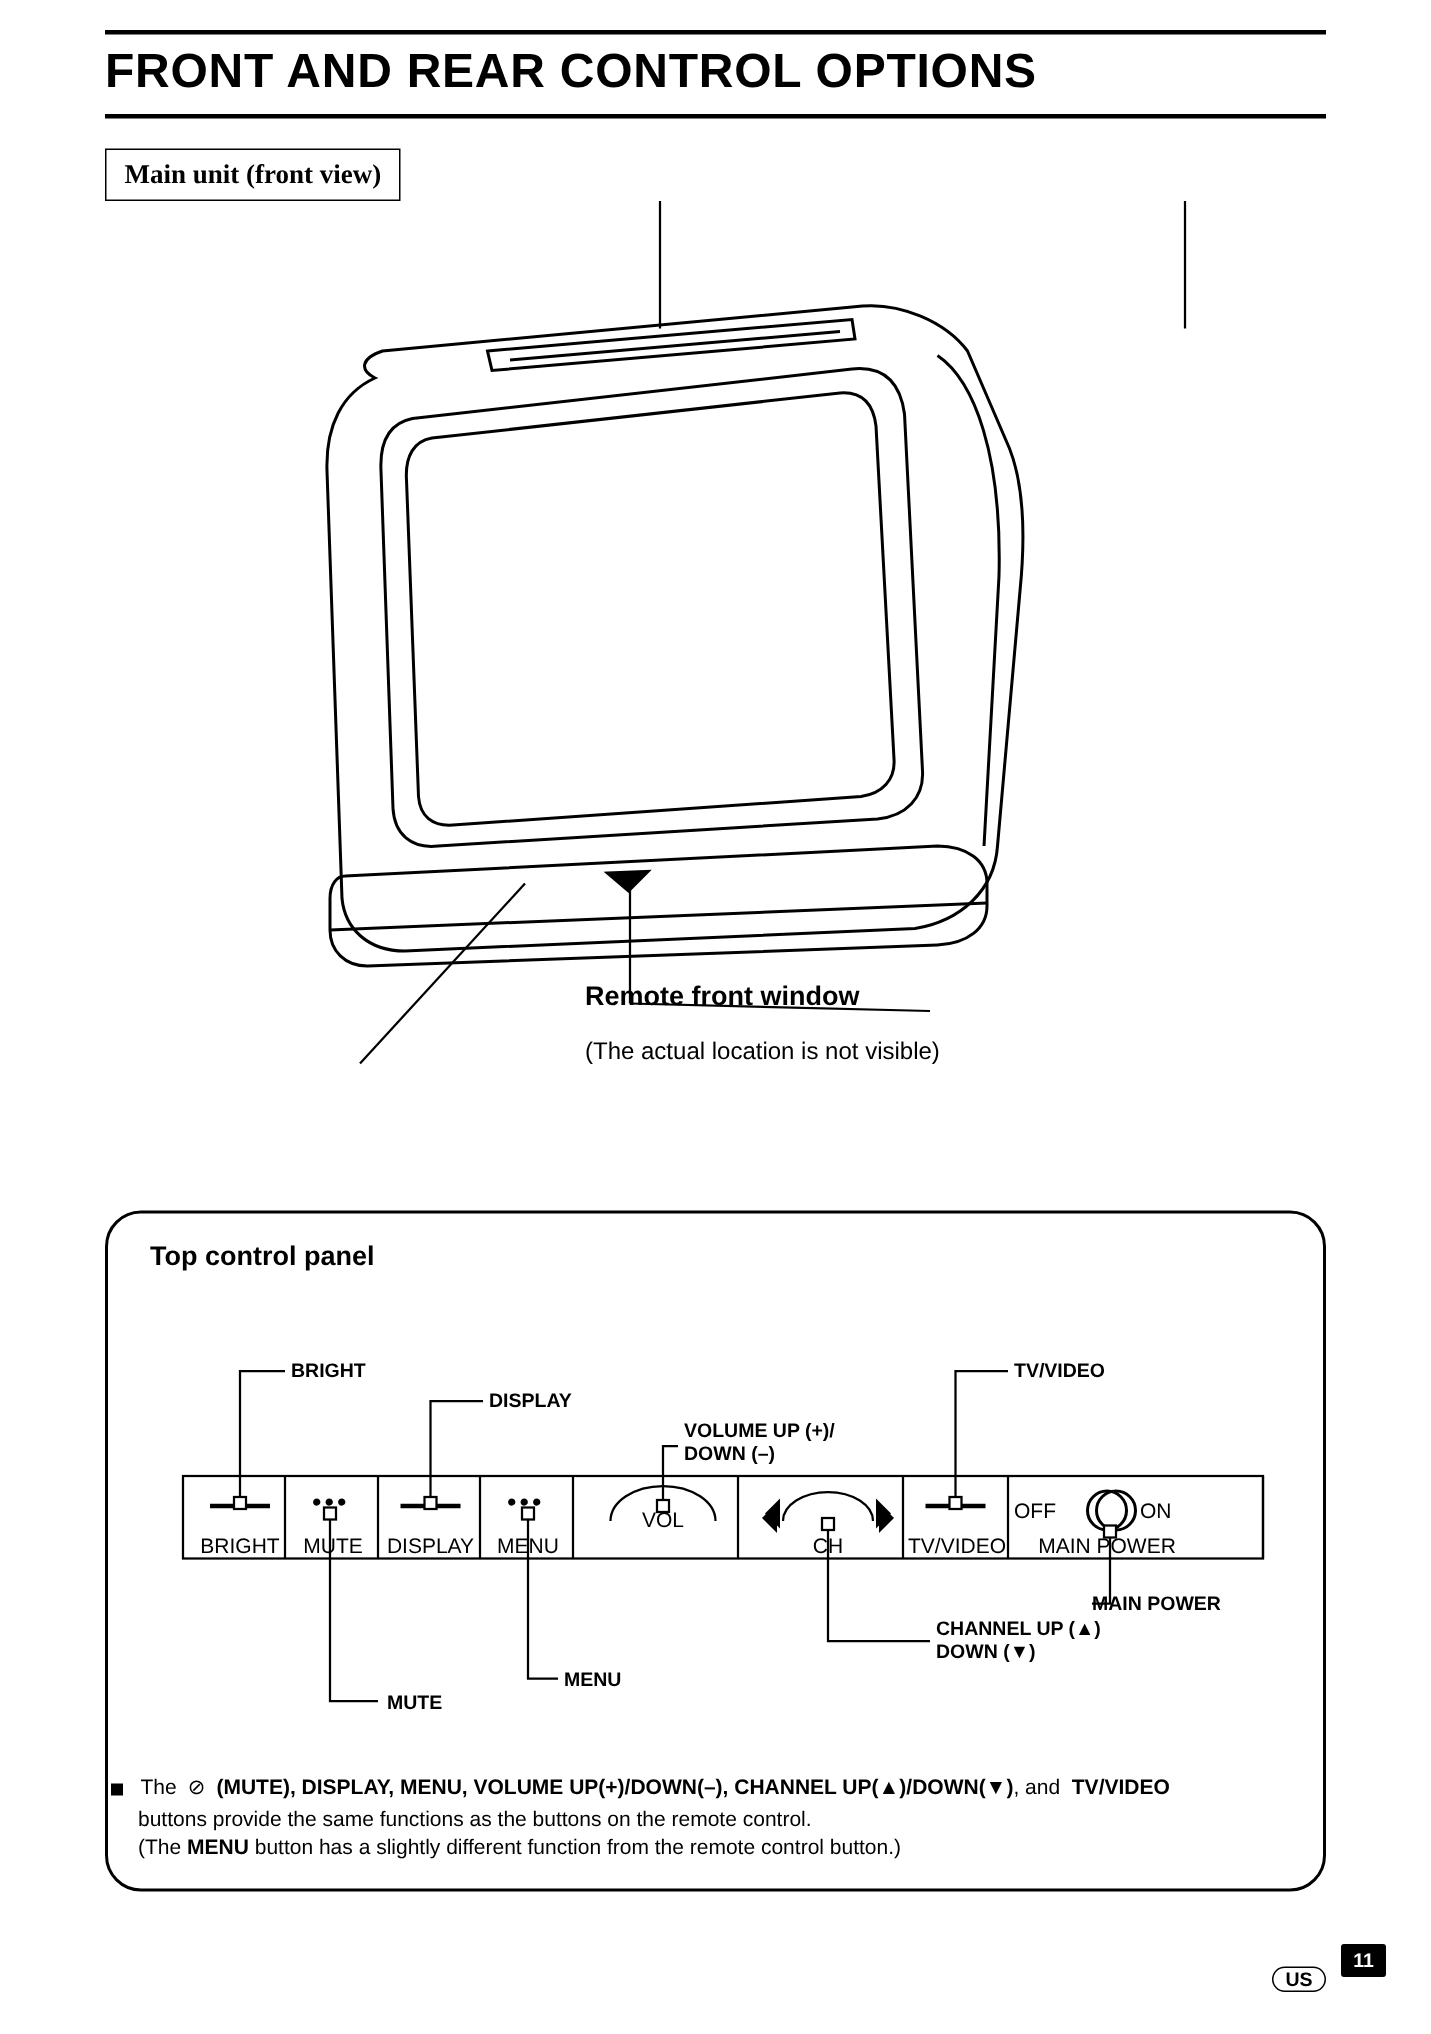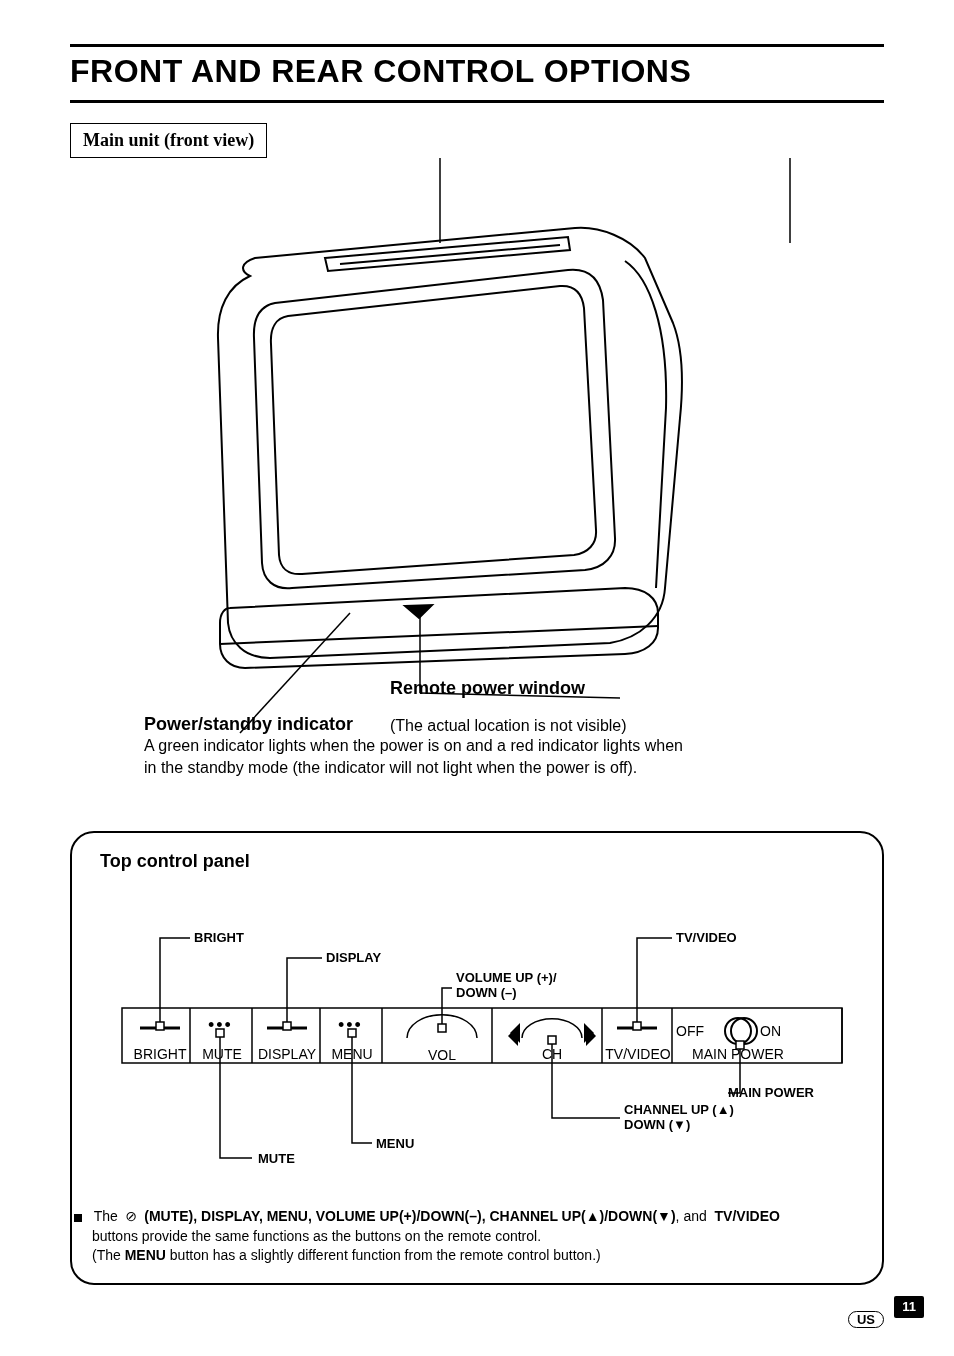--- a/index.html
+++ b/index.html
@@ -14,21 +14,20 @@
     width: 954px;
     height: 1356px;
     box-sizing: border-box;
     padding: 20px 70px 40px 70px;
   }
   .title-row {
     border-top: 3px solid #000;
     border-bottom: 3px solid #000;
     padding: 6px 0 10px 0;
     margin-bottom: 20px;
-    margin-top: 24px;
   }
   .title {
     font-size: 32px;
     font-weight: bold;
     letter-spacing: 0.5px;
   }
   .subtitle-box {
     display: inline-block;
     border: 1.5px solid #000;
     padding: 6px 12px;
@@ -148,28 +147,24 @@
 
         <path d="M335 448 L 362 447 L 349 460 Z" fill="#000"></path>
       </g>
 
       <line x1="350" y1="455" x2="350" y2="535" stroke="#000" stroke-width="1.5"></line>
       <line x1="350" y1="535" x2="550" y2="540" stroke="#000" stroke-width="1.5"></line>
       <line x1="280" y1="455" x2="170" y2="575" stroke="#000" stroke-width="1.5"></line>
     </svg>
 
     <div class="abs" style="left:320px; top:520px;">
-      <div class="remote-label-title">Remote power window</div>
+      <div class="remote-label-title">Remote front window</div>
       <div class="remote-label-sub">(The actual location is not visible)</div>
     </div>
 
-    <div class="abs" style="left:74px; top:556px; width:540px;">
-      <div class="power-title">Power/standby indicator</div>
-      <div class="power-body">A green indicator lights when the power is on and a red indicator lights when in the standby mode (the indicator will not light when the power is off).</div>
-    </div>
   </div>
 
   
   <div class="panel-box">
     <div class="panel-head">Top control panel</div>
     <div class="panel-body">
       <svg viewBox="0 0 810 450" width="810" height="450" style="position:absolute;left:0;top:0;">
 
         <rect x="50" y="175" width="720" height="55" fill="none" stroke="#000" stroke-width="1.5"></rect>
 
@@ -236,21 +231,21 @@
 
       <div class="abs dots" style="left:136px; top:192px;">•••</div>
       <div class="abs dots" style="left:266px; top:192px;">•••</div>
 
       <div class="abs strip-label" style="left:604px; top:190px;">OFF</div>
       <div class="abs strip-label" style="left:688px; top:190px;">ON</div>
       <div class="abs strip-label" style="left:58px;  top:213px; width:60px;">BRIGHT</div>
       <div class="abs strip-label" style="left:124px; top:213px; width:52px;">MUTE</div>
       <div class="abs strip-label" style="left:183px; top:213px; width:64px;">DISPLAY</div>
       <div class="abs strip-label" style="left:254px; top:213px; width:52px;">MENU</div>
-      <div class="abs strip-label" style="left:345px; top:214px; width:50px;">VOL</div>
+      <div class="abs strip-label" style="left:345px; top:196px; width:50px;">VOL</div>
       <div class="abs strip-label" style="left:460px; top:213px; width:40px;">CH</div>
       <div class="abs strip-label" style="left:533px; top:213px; width:66px;">TV/VIDEO</div>
       <div class="abs strip-label" style="left:606px; top:213px; width:120px;">MAIN POWER</div>
 
       <div class="abs btn-label" style="left:122px; top:97px;">BRIGHT</div>
       <div class="abs btn-label" style="left:254px; top:117px;">DISPLAY</div>
       <div class="abs btn-label" style="left:384px; top:138px; white-space:pre-line; line-height:1.15;">VOLUME UP (+)/
 DOWN (–)</div>
       <div class="abs btn-label" style="left:604px; top:97px;">TV/VIDEO</div>
 

